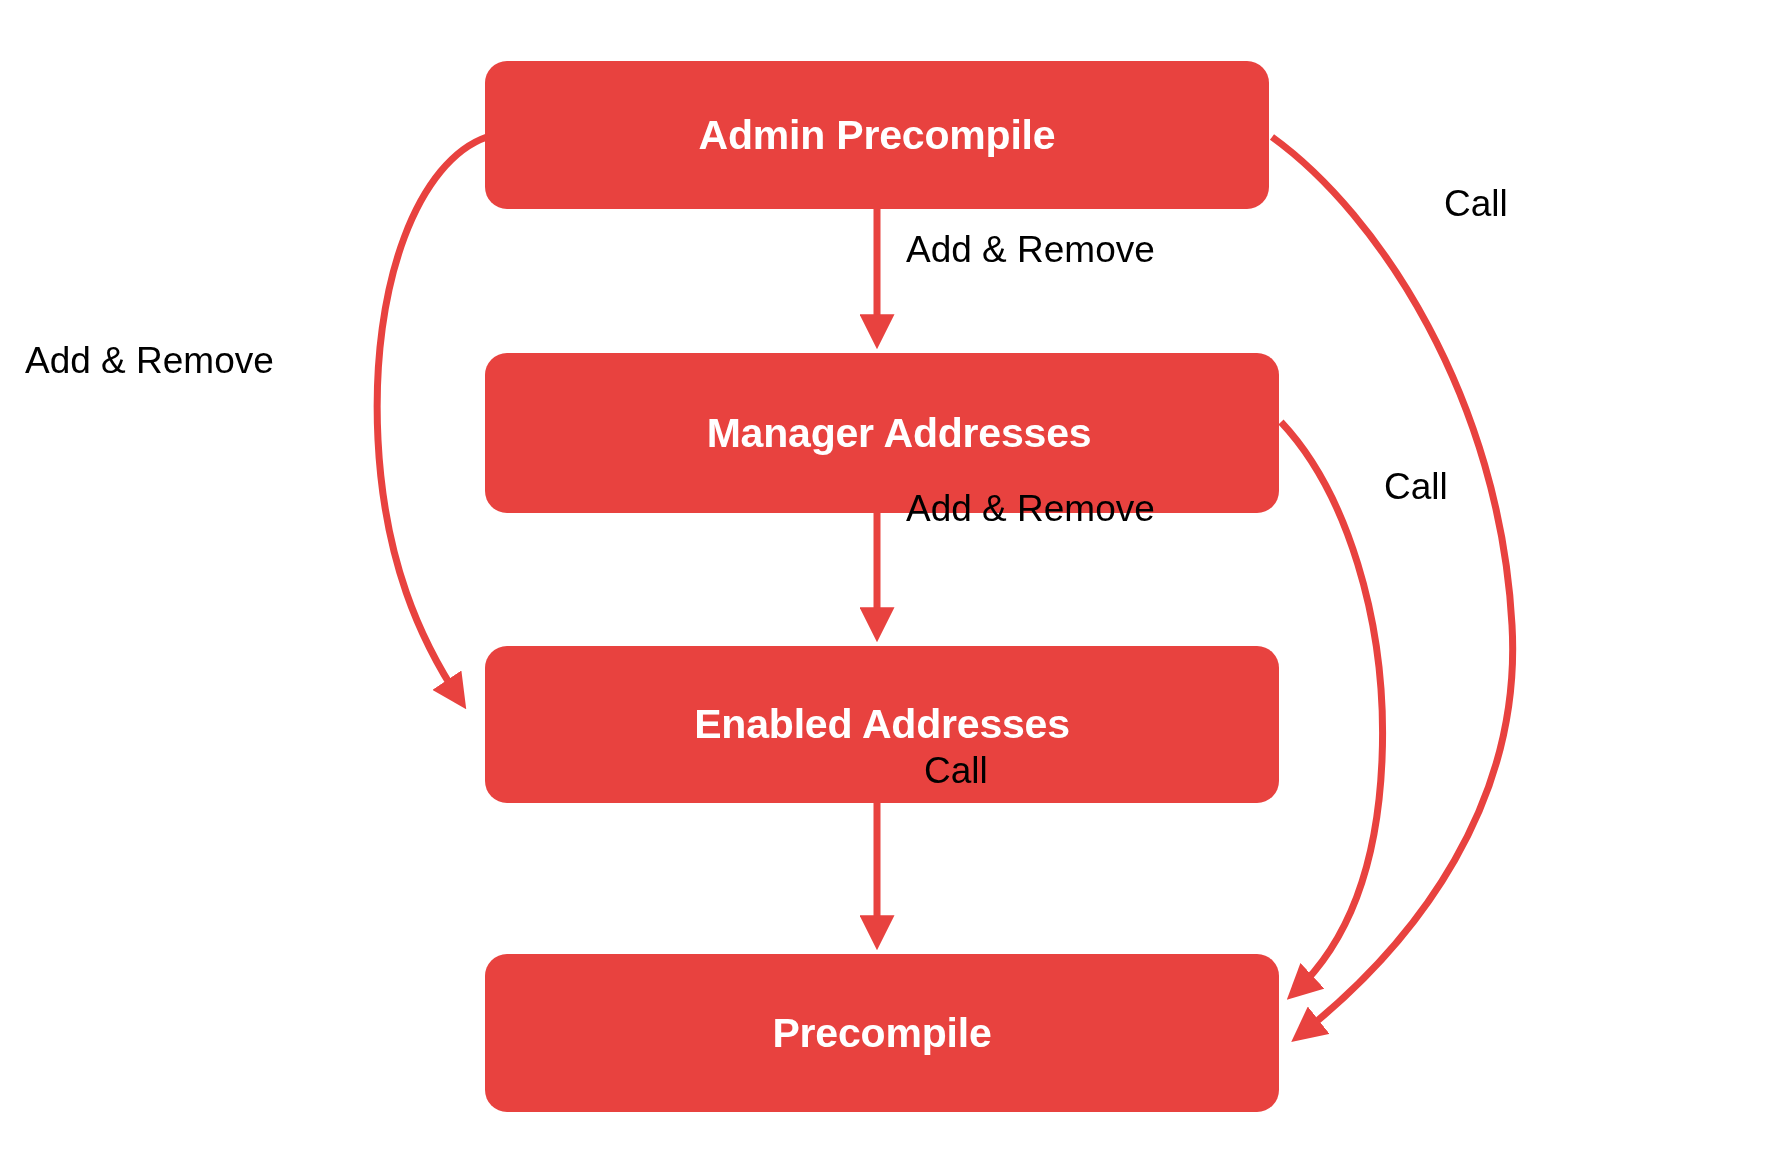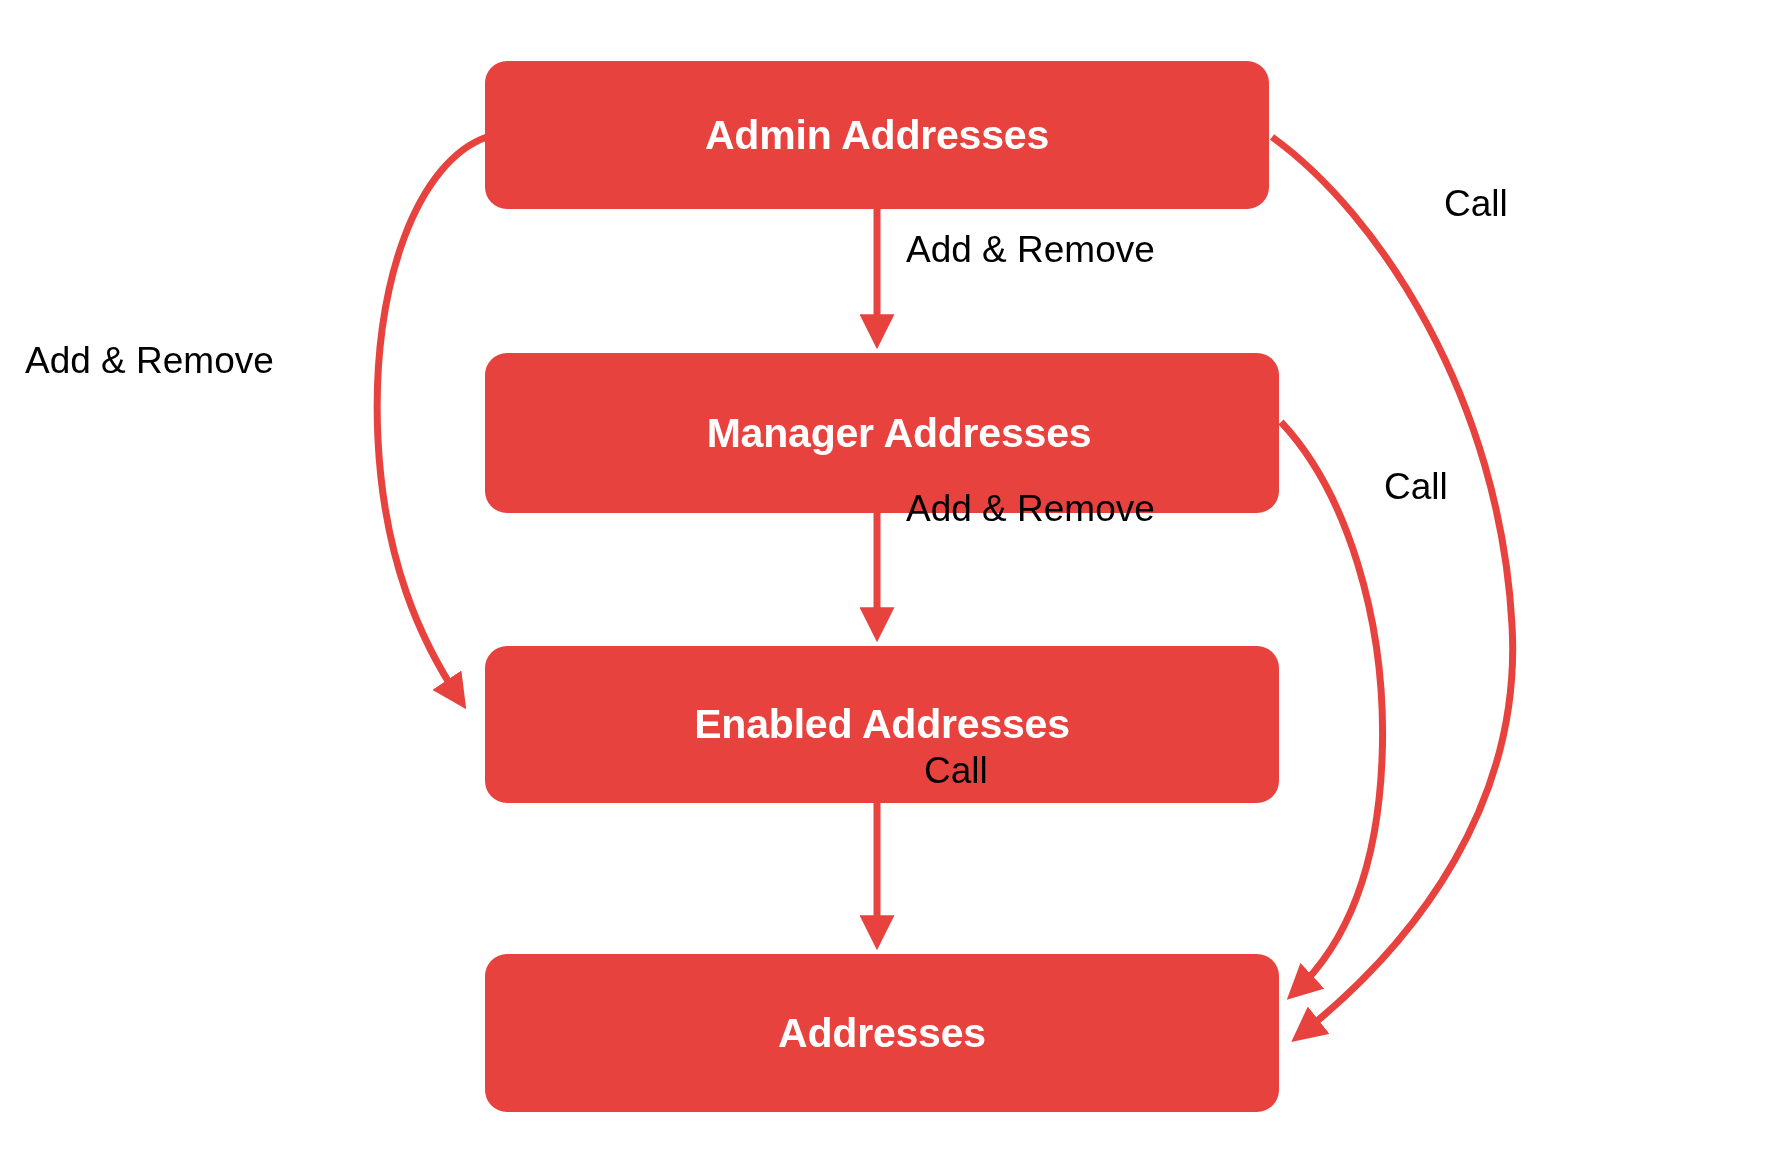--- a/index.html
+++ b/index.html
@@ -84,33 +84,33 @@
     <path d="M 877 803 L 877 939" stroke="#e8423f" stroke-width="7" fill="none" marker-end="url(#arrowhead)"></path>
 
     <path d="M 487 137 C 420 160 370 280 378 440 C 384 560 420 640 460 700" stroke="#e8423f" stroke-width="7" fill="none" marker-end="url(#arrowhead)"></path>
 
     <path d="M 1272 137 C 1380 215 1500 400 1512 625 C 1522 800 1420 940 1300 1035" stroke="#e8423f" stroke-width="7" fill="none" marker-end="url(#arrowhead)"></path>
 
     <path d="M 1281 422 C 1345 490 1388 620 1382 760 C 1377 880 1340 950 1295 992" stroke="#e8423f" stroke-width="7" fill="none" marker-end="url(#arrowhead)"></path>
   </svg>
 
   <div class="node" id="node-admin">
-    <span class="node-label">Admin Addresses</span>
+    <span class="node-label">Admin Precompile</span>
   </div>
 
   <div class="node" id="node-manager">
     <span class="node-label">Manager Addresses</span>
   </div>
 
   <div class="node" id="node-enabled">
     <span class="node-label">Enabled Addresses</span>
   </div>
 
   <div class="node" id="node-precompile">
-    <span class="node-label">Addresses</span>
+    <span class="node-label">Precompile</span>
   </div>
 
   <div class="edge-label" id="label-admin-manager">Add &amp; Remove</div>
 
   <div class="edge-label" id="label-manager-enabled">Add &amp; Remove</div>
 
   <div class="edge-label" id="label-enabled-precompile">Call</div>
 
   <div class="edge-label" id="label-admin-enabled">Add &amp; Remove</div>
 

